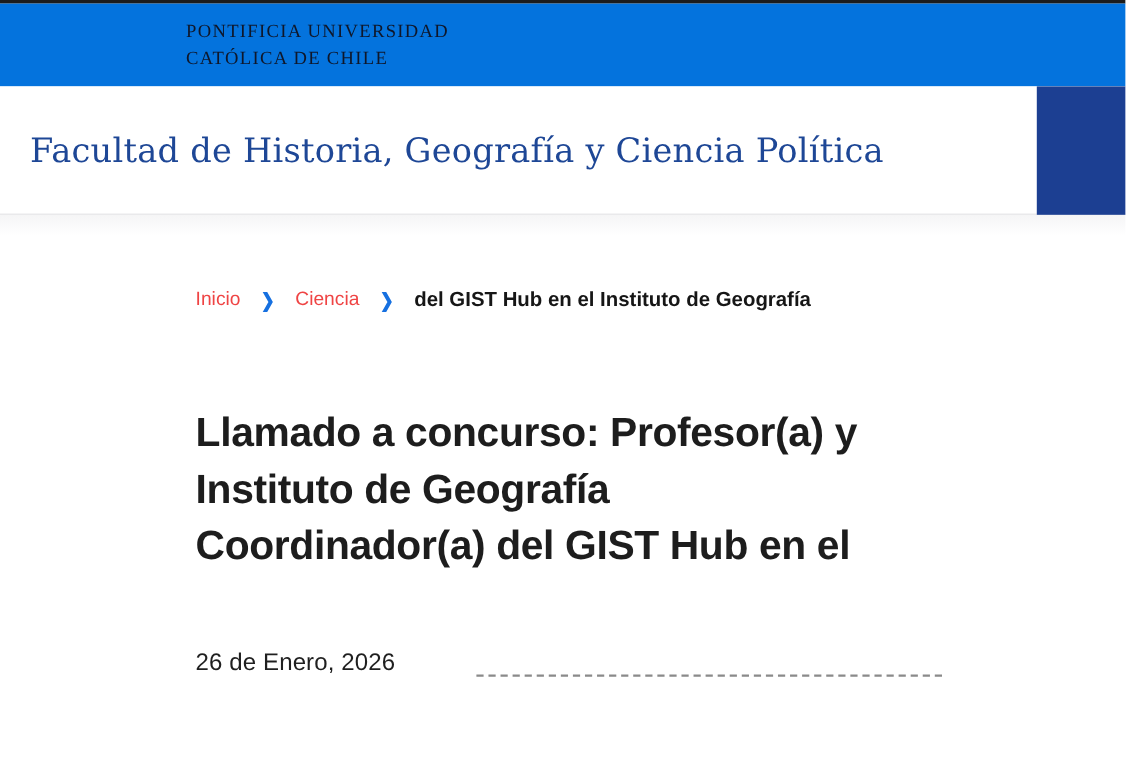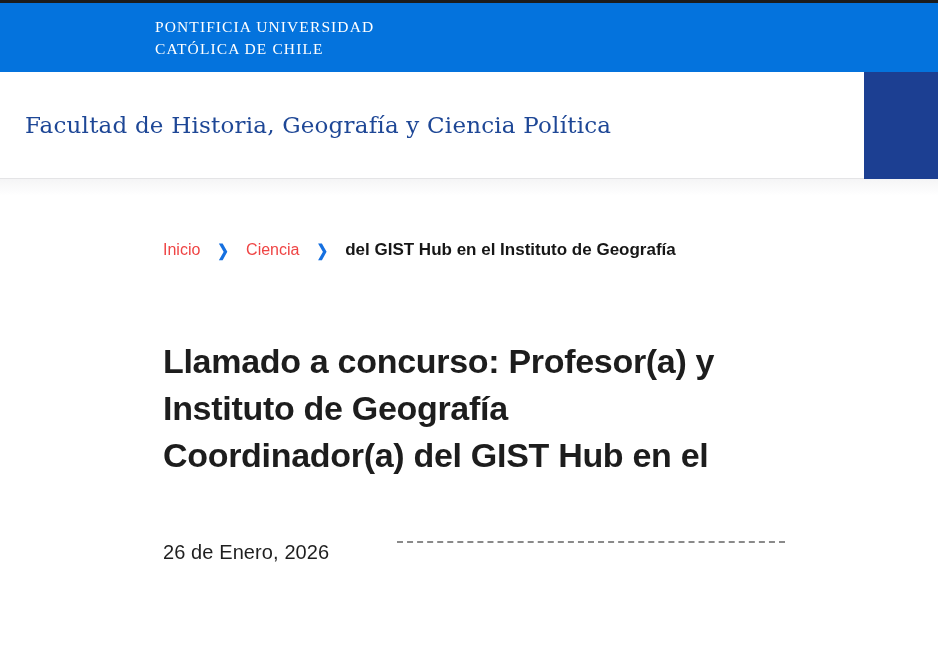--- a/index.html
+++ b/index.html
@@ -11,41 +11,41 @@
 
   
   .uc-topbar {
     height: 69px;
     background: #0473dd;
     display: flex;
     align-items: center;
   }
   .uc-topbar .brand {
     margin-left: 155px;
-    color: #ffffff;
+    color: #0f172a;
     font-family: "Liberation Serif", "DejaVu Serif", serif;
     font-size: 15.5px;
     line-height: 22px;
     letter-spacing: 1.1px;
     cursor: pointer;
   }
 
   
   .faculty-band {
     position: relative;
     height: 107px;
     background: #ffffff;
     border-bottom: 1px solid #e4e4e6;
     display: flex;
     align-items: center;
   }
   .faculty-title {
     margin-left: 25px;
     font-family: "DejaVu Serif", serif;
-    font-size: 23px;
+    font-size: 28px;
     font-weight: 500;
     color: #1e4796;
     letter-spacing: 0.2px;
     cursor: pointer;
   }
   .nav-panel {
     position: absolute;
     top: 0;
     right: 0;
     width: 74px;
@@ -91,21 +91,21 @@
     color: #1d1d1d;
     line-height: 47px;
     letter-spacing: -0.3px;
     max-width: 680px;
   }
   .article-title span { display: block; }
 
   .date-row {
     margin: 62px 16px 0 163px;
     display: flex;
-    align-items: flex-start;
+    align-items: flex-end;
   }
   .article-date {
     font-size: 20px;
     color: #1f1f1f;
     letter-spacing: 0.1px;
   }
   .dashed-divider {
     margin-left: 68px;
     width: 388px;
     border-top: 2px dashed #8a8a8a;

